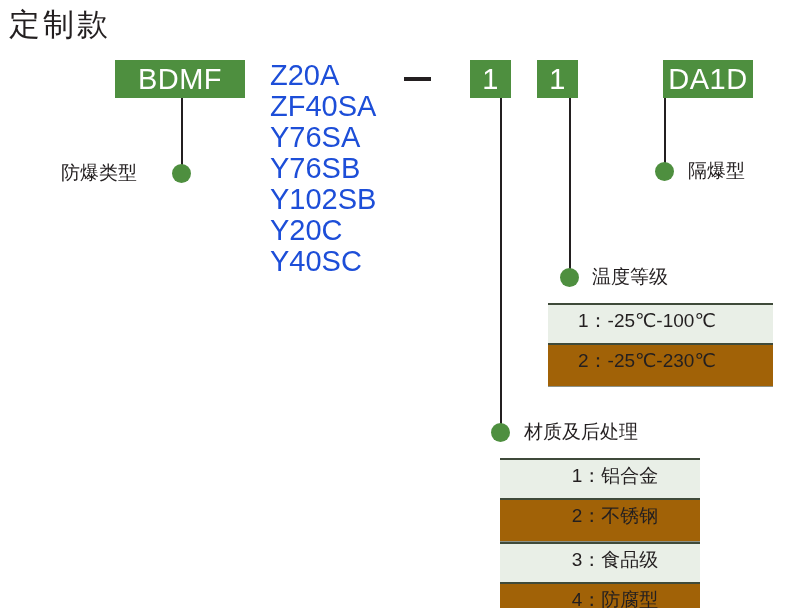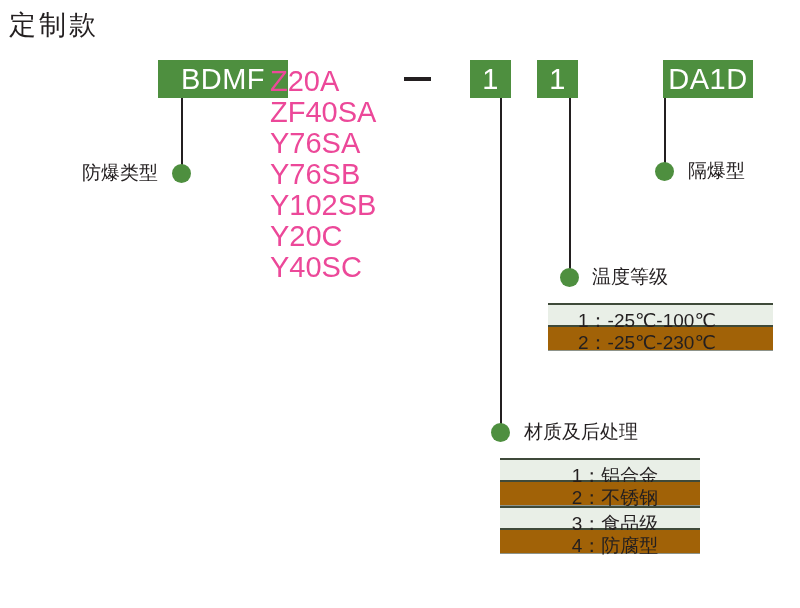--- a/index.html
+++ b/index.html
@@ -18,21 +18,21 @@
     height: 608px;
     overflow: hidden;
     background: #ffffff;
   }
 
   
   .page-title {
     position: absolute;
     left: 9px;
     top: 8px;
-    font-size: 27px;
+    font-size: 31px;
     line-height: 34px;
     letter-spacing: 3px;
     color: #231f20;
     white-space: nowrap;
   }
 
   
   .code-box {
     position: absolute;
     background: #4e8f3f;
@@ -45,23 +45,22 @@
     letter-spacing: 0.5px;
   }
 
   
   .model-list {
     position: absolute;
     left: 270px;
     top: 60px;
     font-size: 29px;
     line-height: 31px;
-    color: #ec4899;
+    color: #1d4ed8;
     white-space: nowrap;
-    margin-top: 6px;
   }
   .model-list div { height: 31px; }
 
   
   .dash {
     position: absolute;
     left: 404px;
     top: 77px;
     width: 27px;
     height: 4px;
@@ -95,21 +94,21 @@
 
   
   .opt-table {
     position: absolute;
     border-collapse: collapse;
   }
   .opt-table .opt-row {
     position: relative;
     font-size: 19px;
     line-height: 32px;
-    height: 24px;
+    height: 42px;
     color: #231f20;
     white-space: nowrap;
     box-sizing: border-box;
     padding-left: 30px;
   }
   .opt-table .opt-row.shade {
     background: #e9efe7;
     border-top: 2px solid #3f4a3a;
     border-bottom: 2px solid #3f4a3a;
   }
@@ -118,21 +117,21 @@
     border-bottom: 1.5px solid #8d938a;
   }
 </style>
 </head>
 <body>
 
 <div id="canvas">
 
   <div class="page-title">定制款</div>
 
-  <div class="code-box" style="left:115px; top:60px; width:130px;margin-left:43px;">BDMF</div>
+  <div class="code-box" style="left:115px; top:60px; width:130px;">BDMF</div>
 
   <div class="model-list">
     <div>Z20A</div>
     <div>ZF40SA</div>
     <div>Y76SA</div>
     <div>Y76SB</div>
     <div>Y102SB</div>
     <div>Y20C</div>
     <div>Y40SC</div>
   </div>
@@ -140,21 +139,21 @@
   <div class="dash"></div>
 
   <div class="code-box" style="left:470px; top:60px; width:41px;">1</div>
 
   <div class="code-box" style="left:537px; top:60px; width:41px;">1</div>
 
   <div class="code-box" style="left:620px; top:60px; width:90px;margin-left:43px;">DA1D</div>
 
   <div class="leader" style="left:181px; top:98px; height:76px;"></div>
   <div class="dot" style="left:172px; top:164px;"></div>
-  <div class="callout" style="left:82px; top:161px;">防爆类型</div>
+  <div class="callout" style="left:61px; top:161px;">防爆类型</div>
 
   <div class="leader" style="left:664px; top:98px; height:70px;"></div>
   <div class="dot" style="left:655px; top:162px;"></div>
   <div class="callout" style="left:688px; top:159px;">隔爆型</div>
 
   <div class="leader" style="left:569px; top:98px; height:177px;"></div>
   <div class="dot" style="left:560px; top:268px;"></div>
   <div class="callout" style="left:592px; top:265px;">温度等级</div>
 
   <div class="opt-table" style="left:548px; top:303px; width:225px;">

